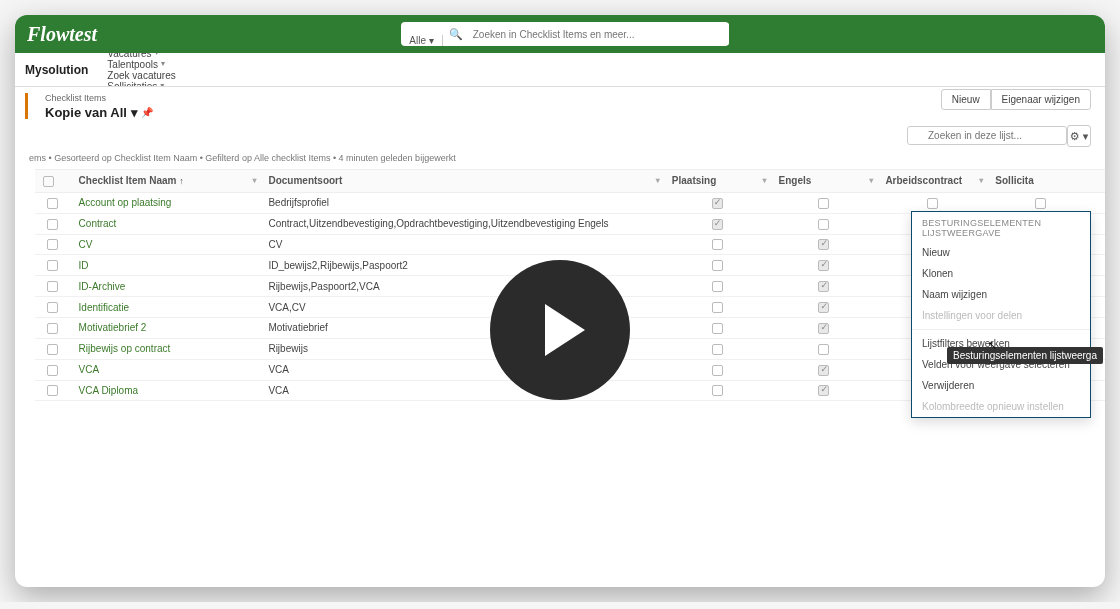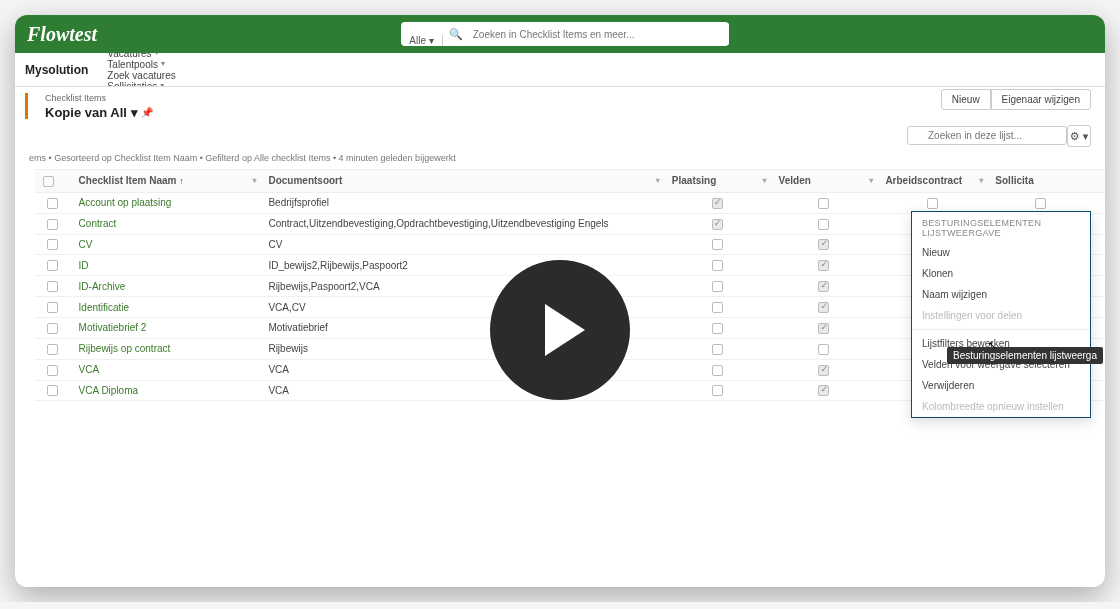--- a/index.html
+++ b/index.html
@@ -110,21 +110,21 @@
 
     <div class="meta">ems • Gesorteerd op Checklist Item Naam • Gefilterd op Alle checklist Items • 4 minuten geleden bijgewerkt</div>
 
     <table class="table">
       <thead>
         <tr>
           <th class="col-cb"><span class="cb"></span></th>
           <th class="col-name"><span>Checklist Item Naam</span> <span class="sort">↑</span><span class="coldrop">▾</span></th>
           <th class="col-doc"><span>Documentsoort</span><span class="coldrop">▾</span></th>
           <th class="col-pla"><span>Plaatsing</span><span class="coldrop">▾</span></th>
-          <th class="col-per"><span>Velden</span><span class="coldrop">▾</span></th>
+          <th class="col-per"><span>Engels</span><span class="coldrop">▾</span></th>
           <th class="col-arb"><span>Arbeidscontract</span><span class="coldrop">▾</span></th>
           <th class="col-sol"><span>Sollicita</span></th>
           <th class="col-act"></th>
         </tr>
       </thead>
       <tbody id="rows-mount">
           <tr>
             <td class="col-cb"><span class="cb"></span></td>
             <td class="link col-name">Account op plaatsing</td>
             <td class="col-doc">Bedrijfsprofiel</td>

